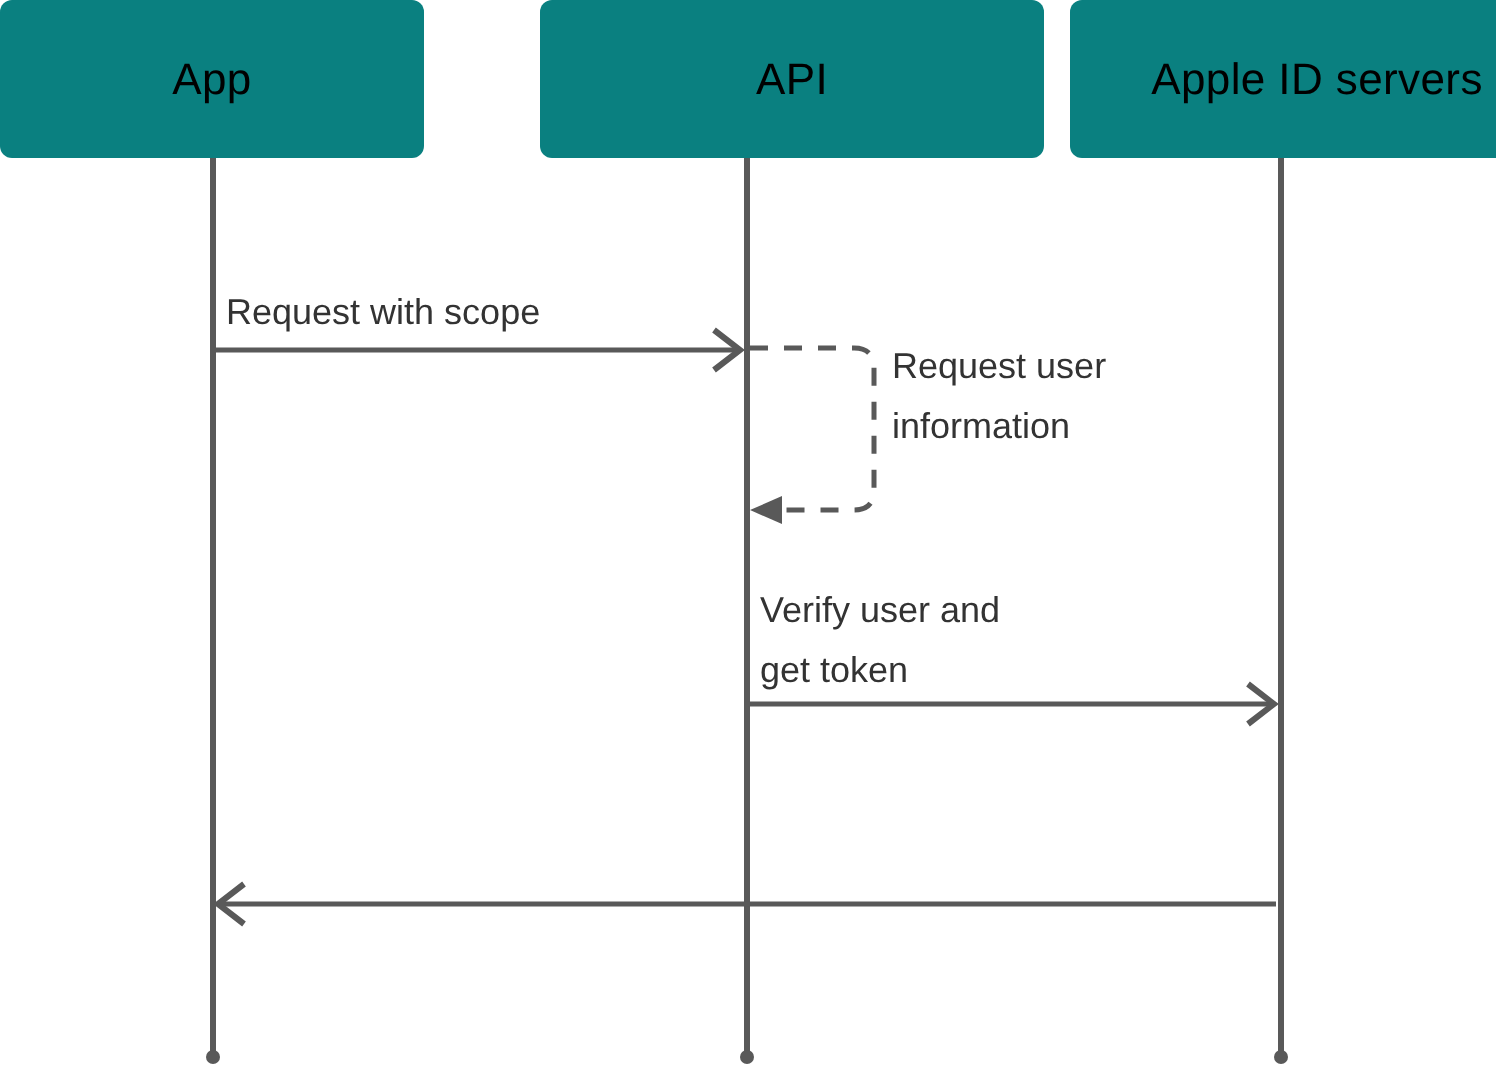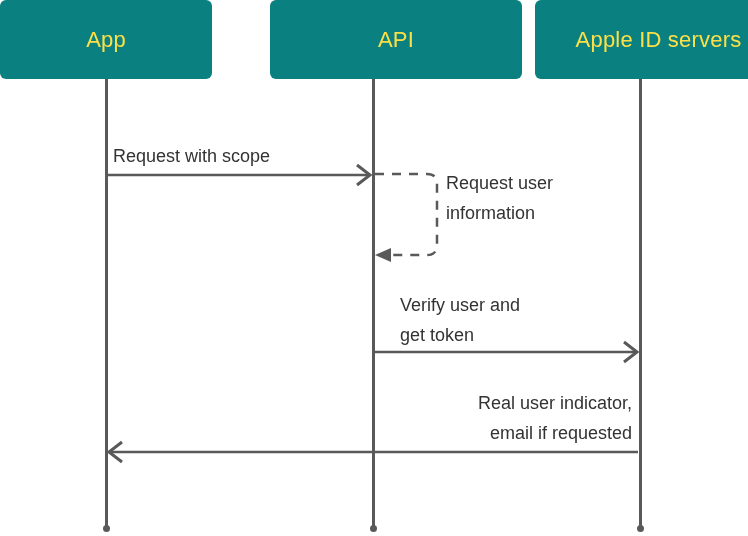--- a/index.html
+++ b/index.html
@@ -24,21 +24,21 @@
     top: 0;
     height: 79px;
     background: #0a8080;
     border-radius: 6px;
     display: flex;
     align-items: center;
     justify-content: center;
     box-sizing: border-box;
   }
   .participant-label {
-    color: #fde047;
+    color: #000000;
     font-size: 22px;
     font-family: "Liberation Sans", sans-serif;
     font-weight: 400;
     letter-spacing: 0.2px;
     line-height: 1;
     white-space: nowrap;
   }
   #box-app      { left: 0px;   width: 212px; }
   #box-api      { left: 270px; width: 252px; }
   #box-appleid  { left: 535px; width: 247px; }
@@ -81,21 +81,21 @@
     position: absolute;
     color: #333333;
     font-size: 18px;
     font-family: "Liberation Sans", sans-serif;
     font-weight: 400;
     line-height: 30px;
     white-space: pre-line;
   }
   #label-request-scope   { left: 113px; top: 141px; }
   #label-request-user    { left: 446px; top: 168px; }
-  #label-verify-user     { left: 380px; top: 290px; margin-left: 20px; }
+  #label-verify-user     { left: 380px; top: 290px; }
   #label-real-user       { left: 380px; top: 388px; width: 252px; text-align: right; }
 </style>
 </head>
 <body>
 
 <div id="canvas">
 
   <div class="participant-box" id="box-app">
     <span class="participant-label">App</span>
   </div>
@@ -140,16 +140,14 @@
   </svg>
 
   <div class="msg-label" id="label-request-scope">Request with scope</div>
 
   <div class="msg-label" id="label-request-user">Request user
 information</div>
 
   <div class="msg-label" id="label-verify-user">Verify user and
 get token</div>
 
-  <div class="msg-label" id="label-real-user">Real user indicator,
-email if requested</div>
 
 </div>
 
 </body></html>

